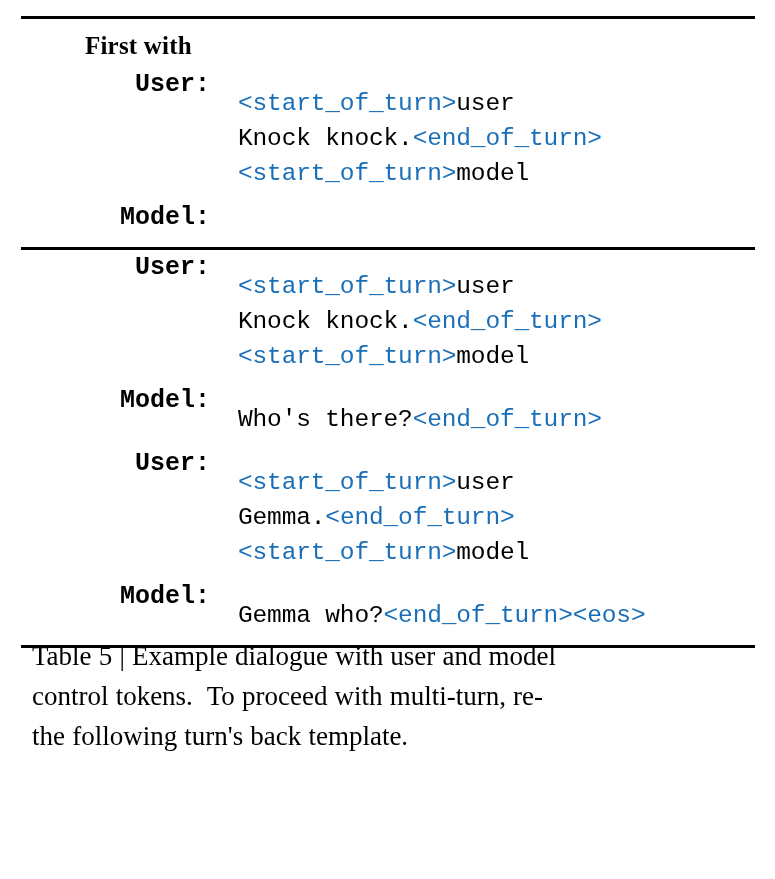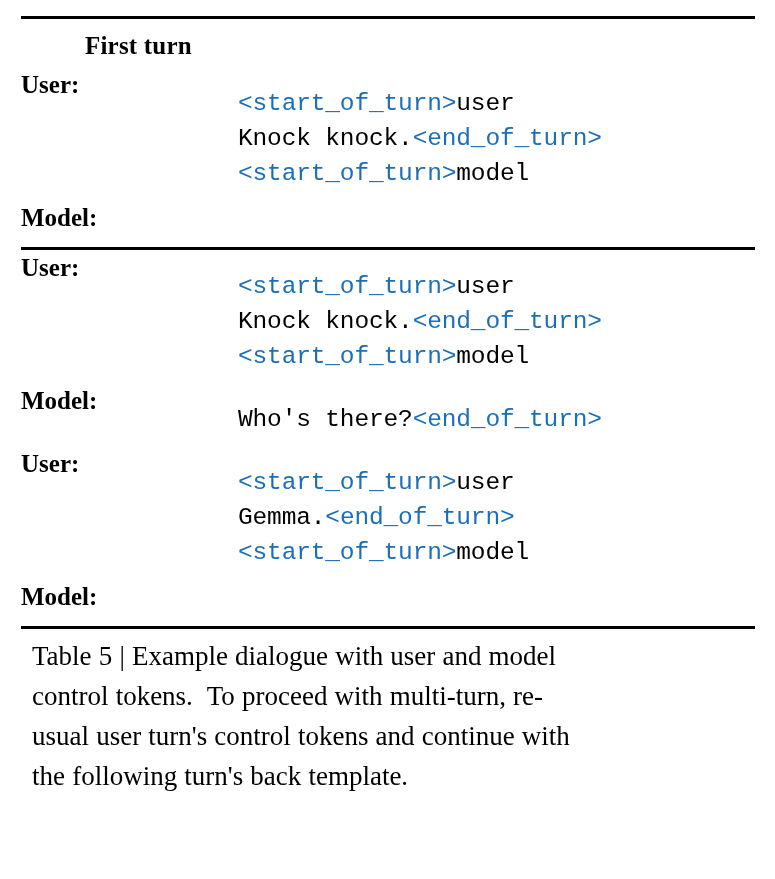--- a/index.html
+++ b/index.html
@@ -53,22 +53,22 @@
   .row {
     display: flex;
     align-items: flex-start;
     margin-top: 9px;
   }
   .row:first-child { margin-top: 0; }
 
   .row-label {
     width: 189px;
     flex: 0 0 189px;
-    text-align: left;
-    font-family: Liberation Serif, serif;
+    text-align: right;
+    font-family: Liberation Mono, monospace;
     font-weight: bold;
     font-size: 25px;
     line-height: 35px;
     padding-right: 0;
     white-space: nowrap;
   }
   .row-content {
     padding-left: 28px;
     font-family: "Liberation Mono", "DejaVu Sans Mono", monospace;
     font-size: 24.5px;
@@ -101,21 +101,21 @@
 </style>
 </head>
 <body>
 
 <div class="page">
 
   <div class="table-block">
     <div class="rule rule-top"></div>
     <div id="sections-host">
         <div class="section">
-          <div class="section-title">First turn</div>
+          <div class="section-title">First with</div>
           <div class="rows">
             <div class="row">
               <div class="row-label">User:</div>
               <div class="row-content"><div><span class="tok">&lt;start_of_turn&gt;</span><span class="lit">user</span></div><div><span class="lit">Knock knock.</span><span class="tok">&lt;end_of_turn&gt;</span></div><div><span class="tok">&lt;start_of_turn&gt;</span><span class="lit">model</span></div></div>
             </div>
             <div class="row">
               <div class="row-label">Model:</div>
             </div>
           </div>
         </div>
@@ -129,27 +129,27 @@
             <div class="row">
               <div class="row-label">Model:</div>
               <div class="row-content"><div><span class="lit">Who's there?</span><span class="tok">&lt;end_of_turn&gt;</span></div></div>
             </div>
             <div class="row">
               <div class="row-label">User:</div>
               <div class="row-content"><div><span class="tok">&lt;start_of_turn&gt;</span><span class="lit">user</span></div><div><span class="lit">Gemma.</span><span class="tok">&lt;end_of_turn&gt;</span></div><div><span class="tok">&lt;start_of_turn&gt;</span><span class="lit">model</span></div></div>
             </div>
             <div class="row">
               <div class="row-label">Model:</div>
+              <div class="row-content"><div><span class="lit">Gemma who?</span><span class="tok">&lt;end_of_turn&gt;&lt;eos&gt;</span></div></div>
             </div>
           </div>
         </div>
       </div>
     <div class="rule rule-bottom"></div>
   </div>
 
   <div class="caption" id="caption-host">
       <span class="cap-line"><span>Table 5 | Example dialogue with user and model</span></span>
       <span class="cap-line"><span>control tokens.  To proceed with multi-turn, re-</span></span>
-      <span class="cap-line"><span>usual user turn's control tokens and continue with</span></span>
       <span class="cap-line"><span>the following turn's back template.</span></span>
     </div>
 
 </div>
 
 </body></html>

